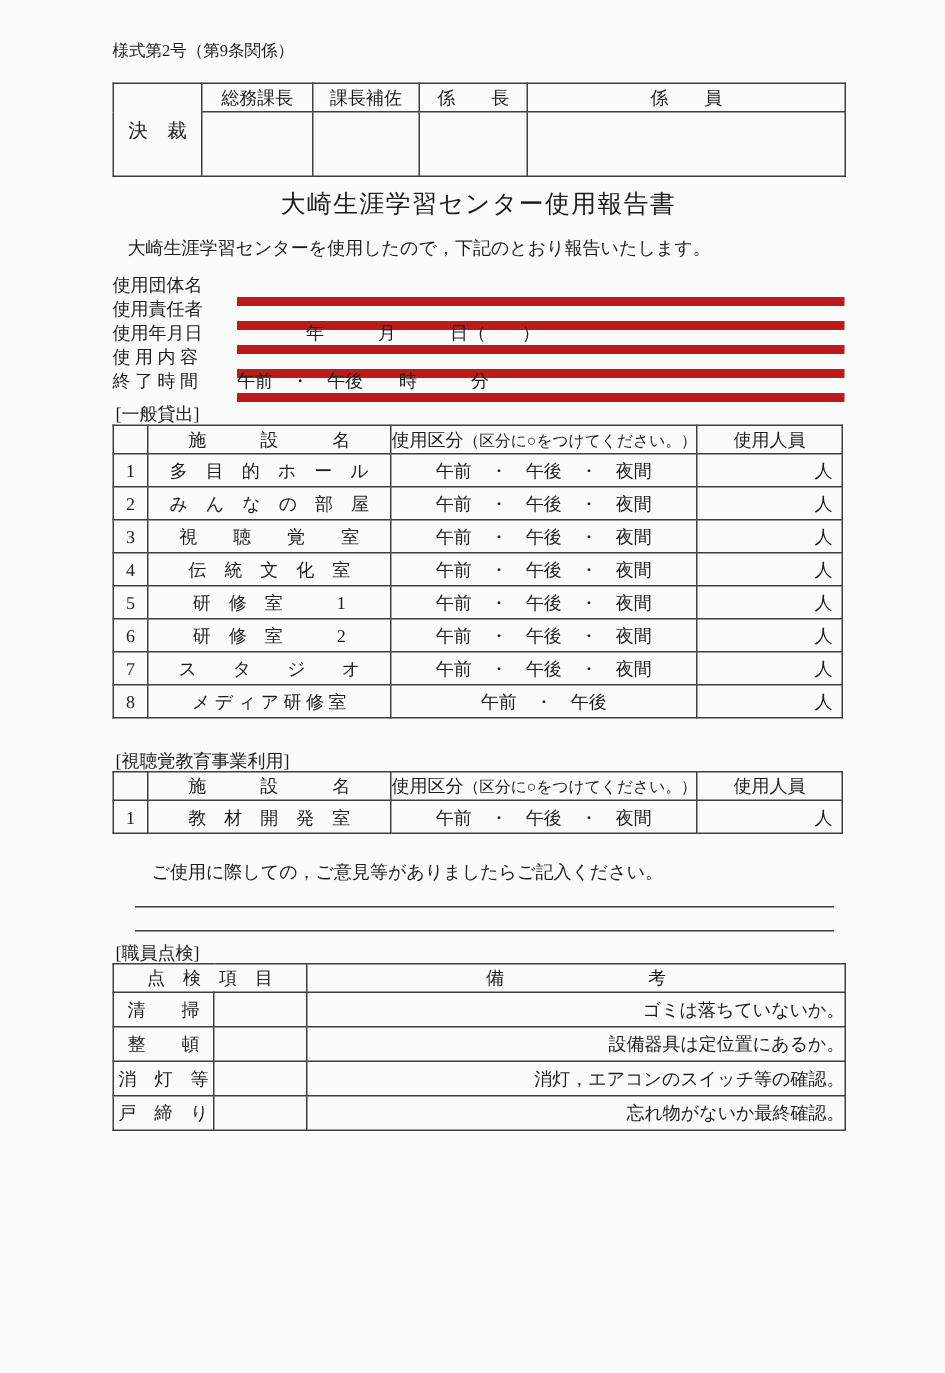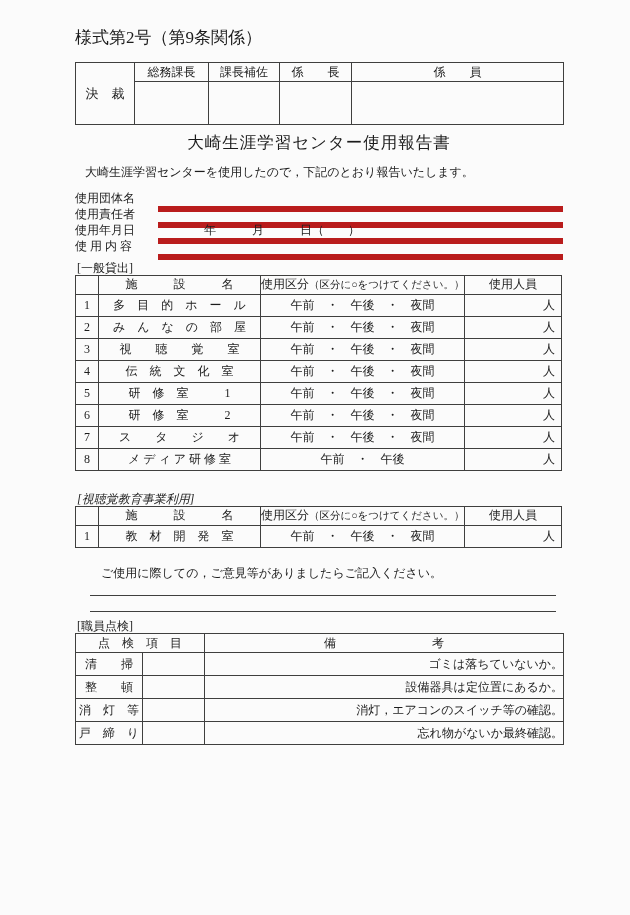--- a/index.html
+++ b/index.html
@@ -4,21 +4,21 @@
 <style>
   html,body{margin:0;padding:0;}
   body{
     width:630px;height:915px;background:#fbfbfb;
     font-family:"Liberation Serif","DejaVu Serif",serif;
     color:#1c1c1c;font-size:12px;line-height:1.2;
     -webkit-font-smoothing:antialiased;
   }
   .page{width:488px;margin:0 0 0 75px;padding-top:28px;}
 
-  .form-number{font-size:17px;margin:0 0 14px 0;}
+  .form-number{font-size:11px;margin:0 0 14px 0;}
 
   table{border-collapse:collapse;table-layout:fixed;width:388px;}
   td{border:1px solid #3f3f3e;padding:0;vertical-align:middle;text-align:center;font-size:12px;overflow:hidden;white-space:pre;}
 
   .approval .hd{height:19px;}
   .approval .stamp{height:43px;}
   .approval .apv-label{font-size:13px;}
 
   .title{font-size:16.5px;font-weight:normal;text-align:center;margin:8px 0 0 0;letter-spacing:1px;}
   .intro{margin:12px 0 1px 10px;font-size:12px;}
@@ -26,21 +26,21 @@
   .fields{margin-top:10px;}
   .field-row{display:flex;height:16px;align-items:flex-start;}
   .field-label{width:83px;height:16px;line-height:16px;}
   .field-line{flex:1;height:16px;line-height:16px;border-bottom:6px solid #b91c1c;white-space:pre;}
   .date-pad{padding-left:46px;}
 
   .section-label{margin:7px 0 0 2px;font-size:12px;line-height:14px;}
   .roster{margin-top:0;}
   .roster td{height:21px;}
   .roster .hd td{height:18px;}
-  .sect-gap{margin-top:21px;font-style:italic;}
+  .sect-gap{margin-top:21px;}
   .c-ppl{text-align:right;padding-right:6px;}
   .note{font-size:10.5px;}
 
   .comment-prompt{margin:18px 0 0 26px;}
   .comment-line{height:15px;border-bottom:1px solid #3f3f3e;margin-left:15px;width:466px;}
 
   .inspect{margin-top:0;}
   .inspect td{height:22px;}
   .inspect .hd td{height:18px;}
   .inspect .c-remark{text-align:right;padding-left:8px;white-space:pre;}
@@ -90,20 +90,24 @@
       <span class="field-line"></span>
     </div>
     <div class="field-row">
       <span class="field-label">使用年月日</span>
       <span class="field-line date-pad">年　　　月　　　日（　　）</span>
     </div>
     <div class="field-row">
       <span class="field-label">使 用 内 容</span>
       <span class="field-line"></span>
     </div>
+    <div class="field-row">
+      <span class="field-label">終 了 時 間</span>
+      <span class="field-line">午前　・　午後　　時　　　分</span>
+    </div>
   </div>
 
   <div class="section-label">[一般貸出]</div>
   <table class="roster">
     <colgroup>
         <col style="width:23px">
         <col style="width:162px">
         <col style="width:204px">
         <col style="width:97px">
       </colgroup>

